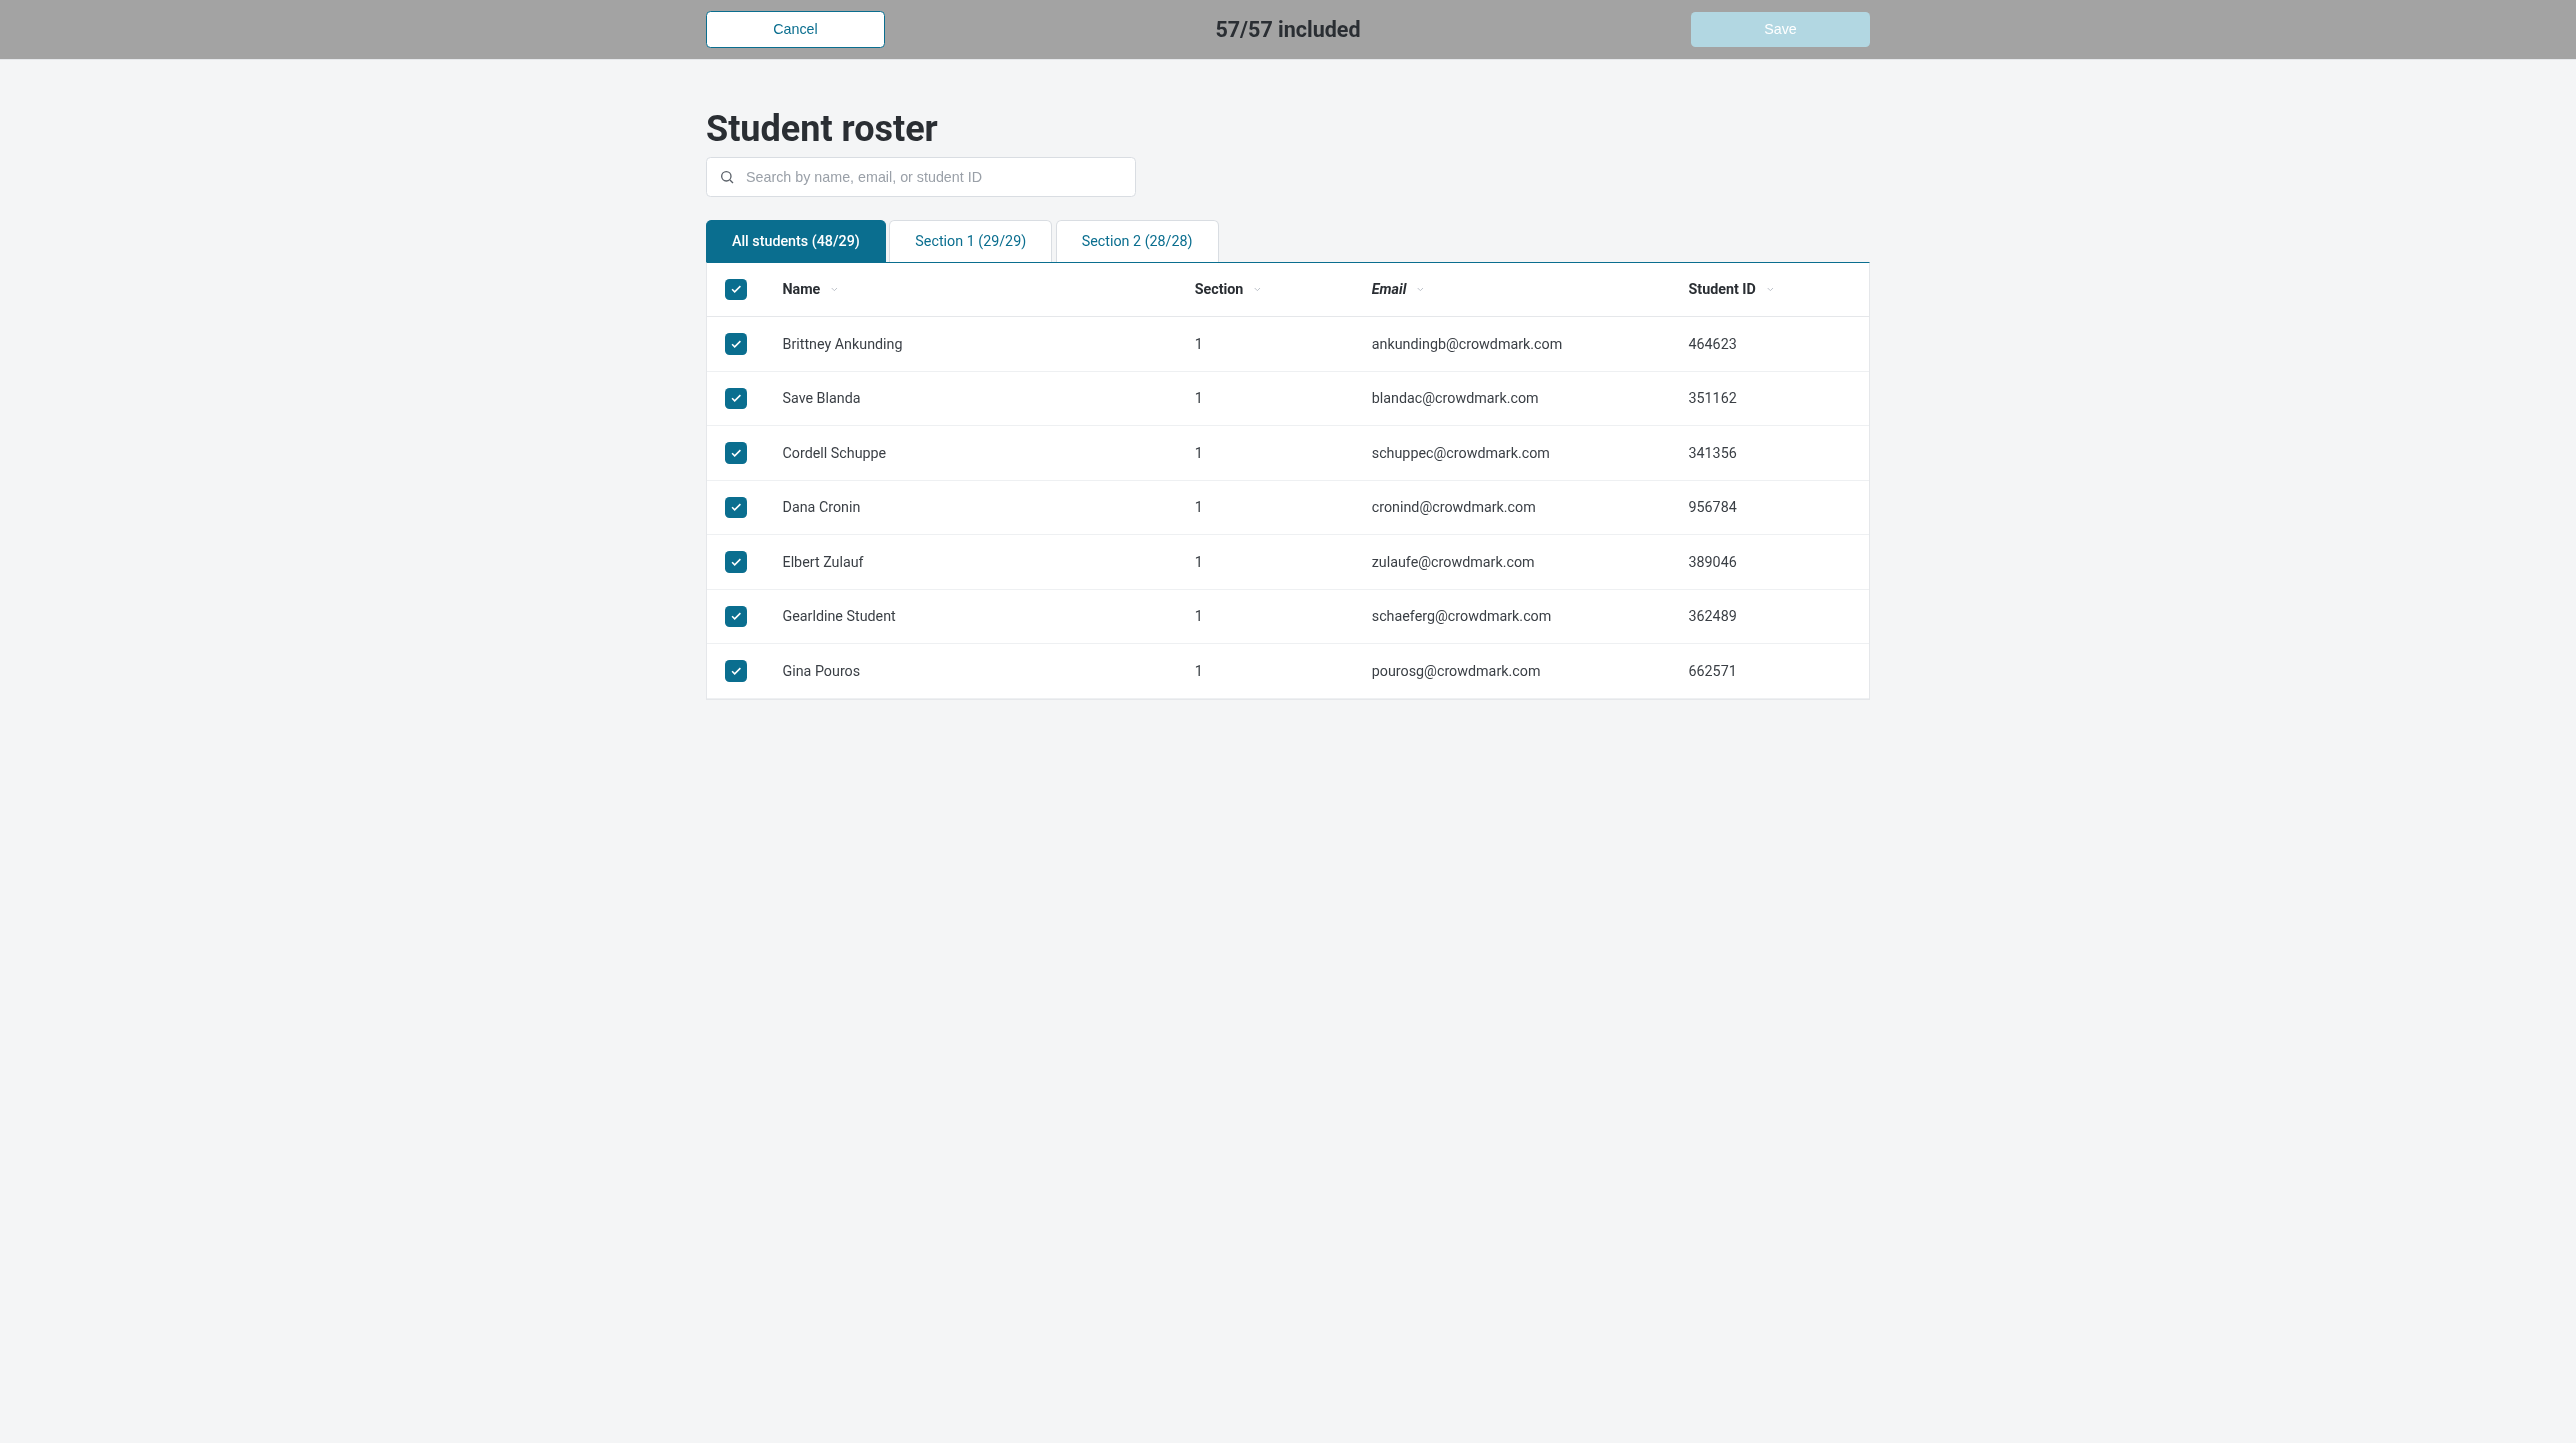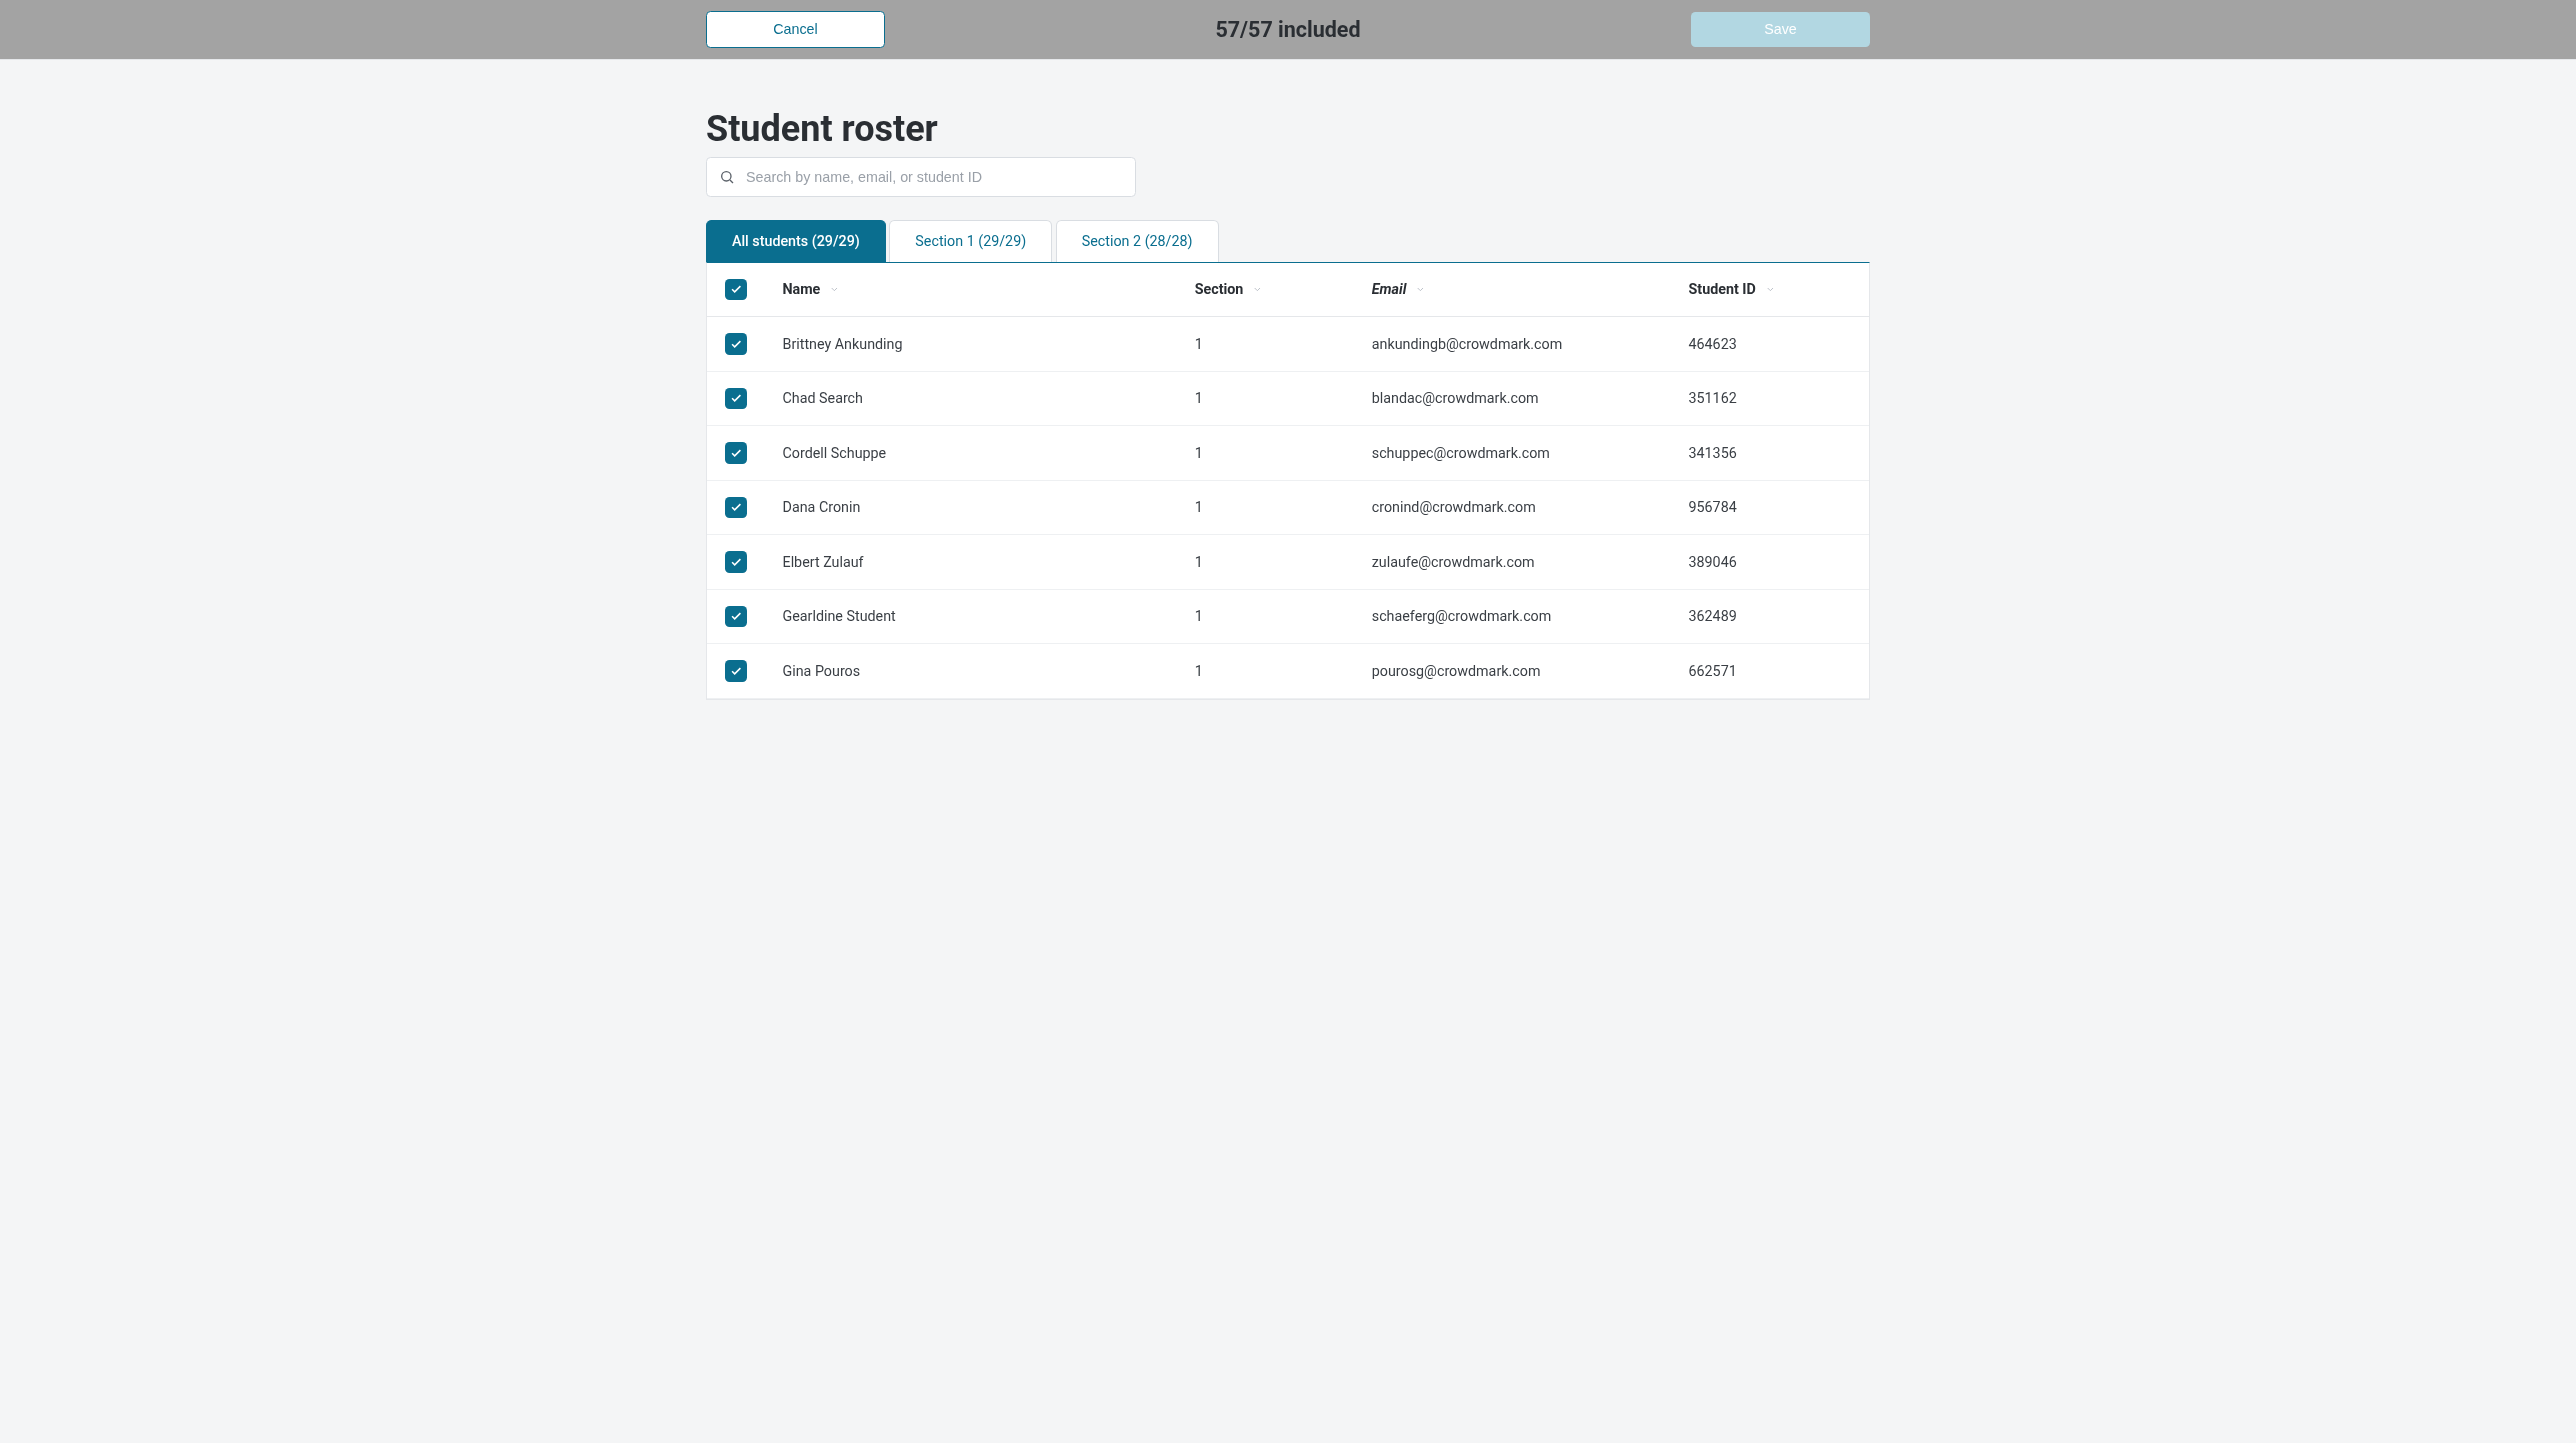--- a/index.html
+++ b/index.html
@@ -187,21 +187,21 @@
 
   <div class="search-wrap">
     <svg viewBox="0 0 24 24" fill="none" stroke-width="2">
       <circle cx="11" cy="11" r="7"></circle>
       <line x1="21" y1="21" x2="16.5" y2="16.5"></line>
     </svg>
     <input class="search-input" type="text" placeholder="Search by name, email, or student ID" style="">
   </div>
 
   <div class="tabs" id="tabs-container">
-      <div class="tab active">All students (29/29)</div>
+      <div class="tab active">All students (48/29)</div>
       <div class="tab">Section 1 (29/29)</div>
       <div class="tab">Section 2 (28/28)</div>
     </div>
 
   <div class="table-wrap">
     <table>
       <thead>
         <tr>
           <th class="col-check">
             <div class="checkbox">
@@ -259,21 +259,21 @@
             <td>464623</td>
           </tr>
           <tr>
             <td class="col-check">
               <div class="checkbox">
                 <svg viewBox="0 0 24 24">
                   <polyline points="4 12 9 17 20 6"></polyline>
                 </svg>
               </div>
             </td>
-            <td>Chad Search</td>
+            <td>Save Blanda</td>
             <td>1</td>
             <td>blandac@crowdmark.com</td>
             <td>351162</td>
           </tr>
           <tr>
             <td class="col-check">
               <div class="checkbox">
                 <svg viewBox="0 0 24 24">
                   <polyline points="4 12 9 17 20 6"></polyline>
                 </svg>

